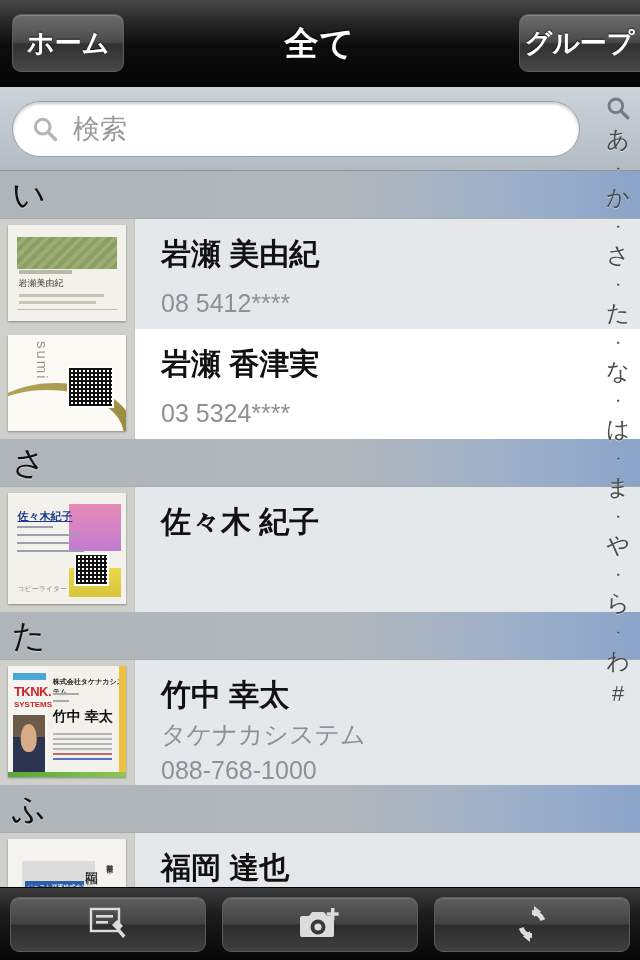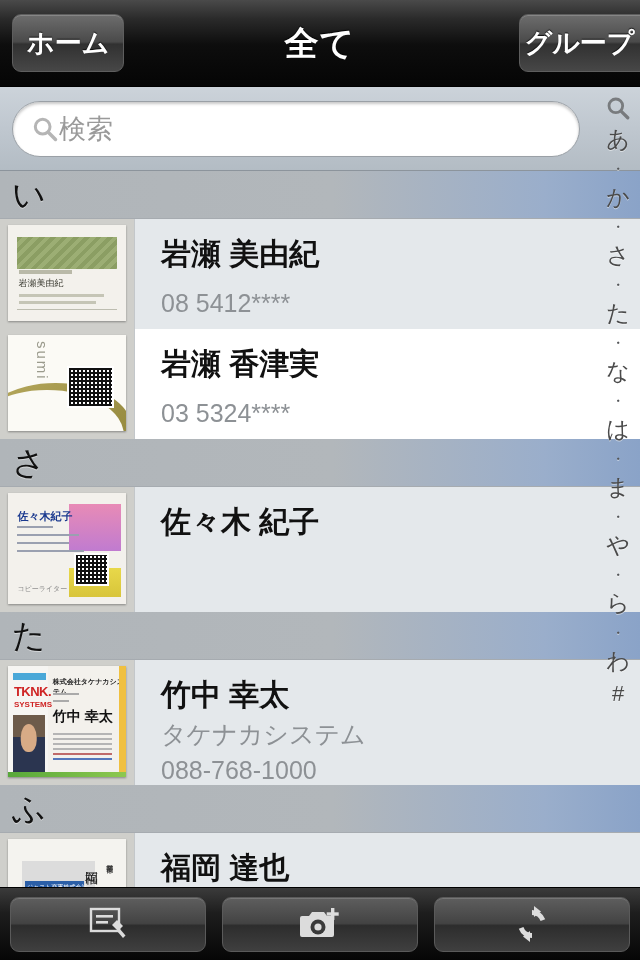--- a/index.html
+++ b/index.html
@@ -41,21 +41,21 @@
     background: linear-gradient(180deg,#ccd3da 0%,#bfc7cf 50%,#b3bcc4 100%);
     border-bottom: 1px solid #8c949c;
   }
   .search-field {
     position: absolute; left: 12px; top: 14px; width: 568px; height: 56px;
     background: #fff; border: 1px solid #9aa0a6; border-radius: 28px;
     box-shadow: inset 0 2px 3px rgba(0,0,0,.22);
     display: flex; align-items: center; padding-left: 18px;
   }
   .search-icon { width: 28px; height: 28px; flex: none; opacity: .55; }
-  .search-ph { font-size: 27px; color: #9a9a9a; }
+  .search-ph { font-size: 27px; color: #9a9a9a; margin-left: 14px; }
 
   
   .list {
     position: absolute; top: 171px; left: 0; width: 640px; height: 716px;
     overflow: hidden;
     background: linear-gradient(90deg,#b0b5b9 0%,#b2b7bb 55%,#93a7c4 88%,#7e99c2 100%);
   }
   .sec-head {
     position: relative; height: 48px;
     background: linear-gradient(90deg,#b0b5b9 0%,#b2b7bb 52%,#9aaecb 85%,#8aa3c8 100%);
@@ -102,21 +102,21 @@
                border-radius:50%; background:#fbfaf5; }
   .c2-sumi { position:absolute; left:22%; top:6%; font-size:15px; color:#9a9a8c;
              writing-mode: vertical-rl; letter-spacing:2px; }
   .qr { position:absolute; background:#fff; padding:2px; }
   .qr i { display:block; width:100%; height:100%;
           background:
             repeating-linear-gradient(90deg,#111 0 2px,transparent 2px 4px),
             repeating-linear-gradient(0deg,#111 0 2px,transparent 2px 4px);
           background-color:#fff; }
 
-  .c3-name { position:absolute; left:8%; top:14%; font-size:11px; color:#1b3a8f; font-weight:bold;}
+  .c3-name { position:absolute; left:8%; top:14%; font-size:11px; color:#1b3a8f; font-weight:bold;text-decoration:underline;}
   .c3-l { position:absolute; left:8%; height:2px; background:#9aa0b0; }
   .c3-pink { position:absolute; right:4%; top:10%; width:44%; height:42%;
              background:linear-gradient(180deg,#e88bb6,#c07bd0); }
   .c3-yellow{ position:absolute; right:4%; bottom:6%; width:44%; height:26%;
              background:linear-gradient(180deg,#e8d84a,#d8c53a); }
   .c3-foot { position:absolute; left:8%; bottom:9%; font-size:7px; color:#8a8a8a; }
 
   .c4-left { position:absolute; left:0; top:0; width:34%; height:100%; background:#f6f5f2; }
   .c4-blue { position:absolute; left:4%; top:6%; width:28%; height:7%; background:#4aa8d8; }
   .c4-logo { position:absolute; left:5%; top:16%; font-size:13px; font-weight:bold; color:#cf2525;

